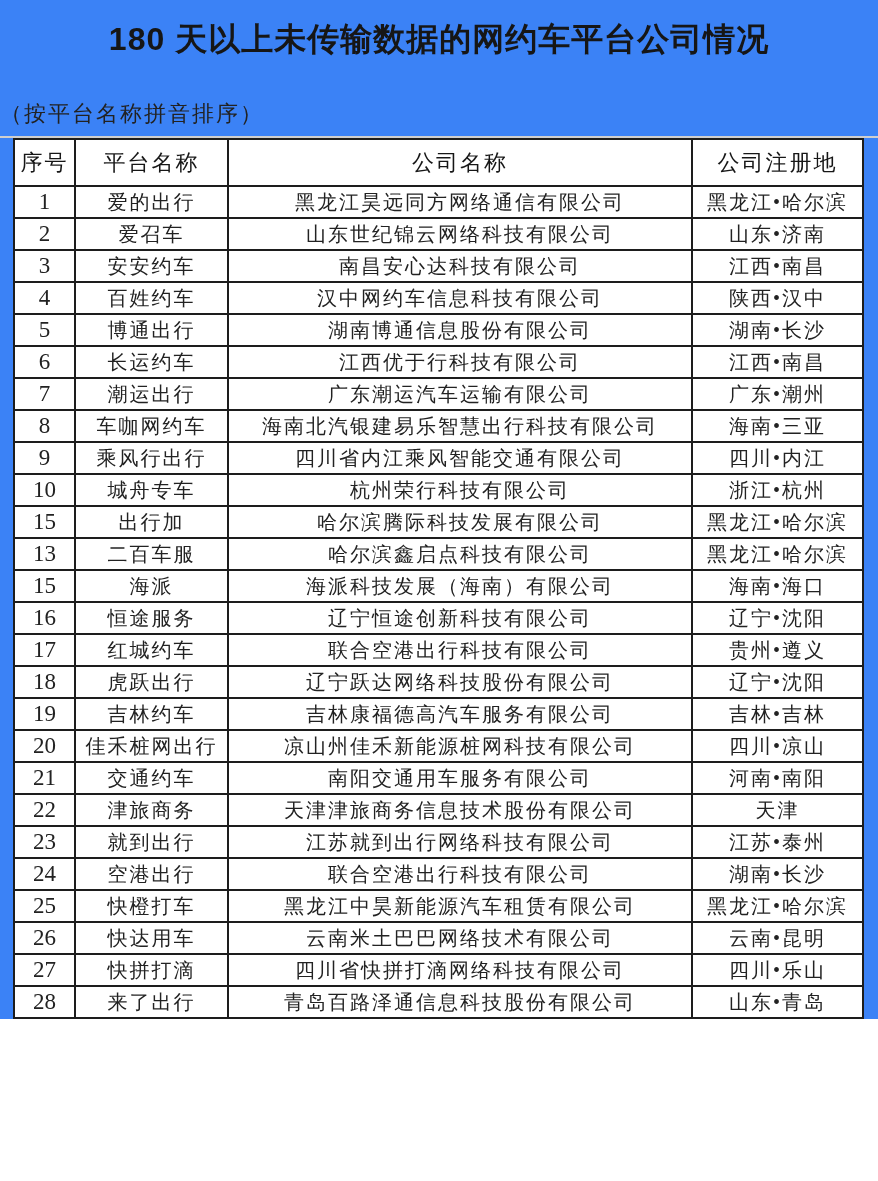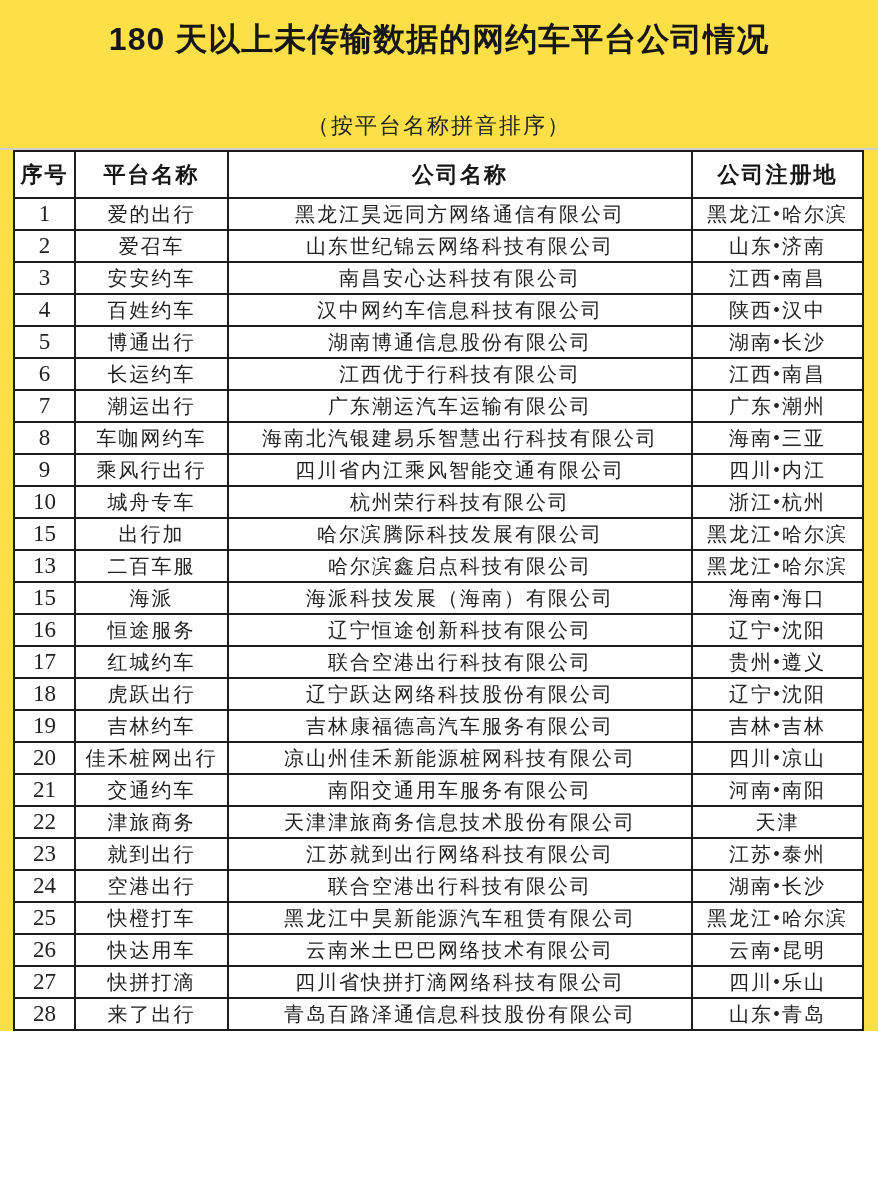--- a/index.html
+++ b/index.html
@@ -8,36 +8,35 @@
     background: #ffffff;
   }
   body {
     width: 878px;
     color: #1c1c1c;
     font-family: "Liberation Serif", "DejaVu Serif", serif;
     -webkit-font-smoothing: antialiased;
   }
   .page {
     width: 878px;
-    background: #fde047;
+    background: #3b82f6;
   }
   .title {
     margin: 0;
     padding-top: 20px;
     text-align: center;
     font-family: "Liberation Sans", "DejaVu Sans", sans-serif;
     font-weight: bold;
     font-size: 32px;
     line-height: 38px;
     letter-spacing: 1px;
     color: #161616;
   }
   .subtitle {
-    margin-top: 55px;
-    text-align: center;
+    margin-top: 43px;
     font-size: 22px;
     line-height: 26px;
     letter-spacing: 2px;
     color: #222222;
   }
   .top-rule {
     margin-top: 9px;
     height: 2px;
     width: 878px;
     background: #cfcfcf;
@@ -59,21 +58,21 @@
     text-align: center;
     vertical-align: middle;
     padding: 0 2px;
     overflow: hidden;
     white-space: nowrap;
   }
   table.platform-table thead tr { height: 47px; }
   table.platform-table tbody tr { height: 32px; }
   table.platform-table th {
     font-size: 22px;
-    font-weight: bold;
+    font-weight: normal;
     letter-spacing: 2px;
     color: #161616;
   }
   table.platform-table td {
     font-size: 20px;
     letter-spacing: 2px;
     color: #222222;
   }
   table.platform-table td.col-no {
     font-size: 23px;

